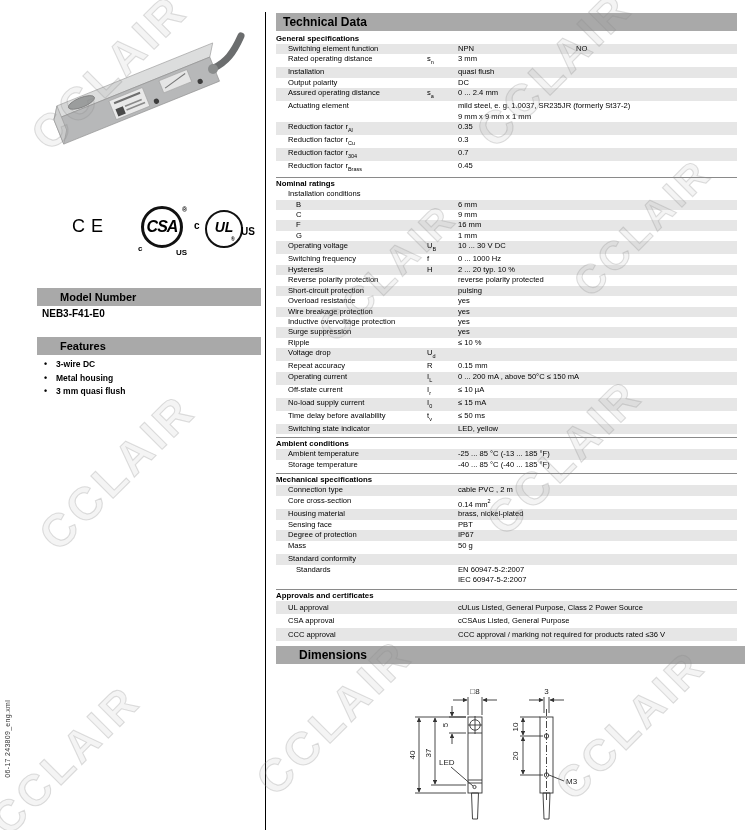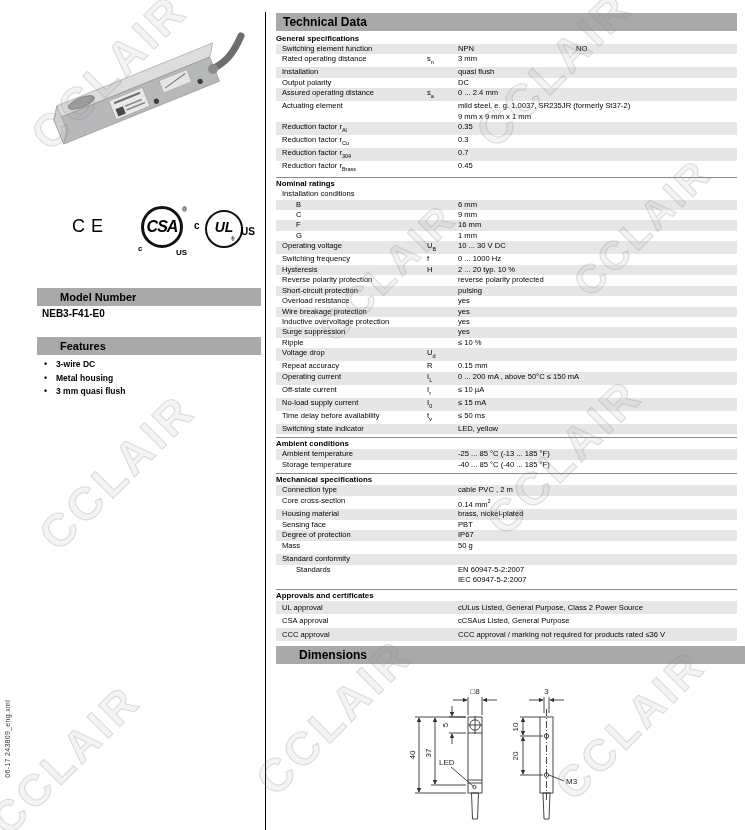--- a/index.html
+++ b/index.html
@@ -50,21 +50,21 @@
   .right-col{position:absolute;left:276px;top:13px;width:461px;}
   #bar-tech{position:relative;background:var(--bar,#a9a9a9);height:18px;line-height:18px;
       font-weight:bold;font-size:12px;padding-left:7px;}
   #spec-table{margin-top:2px;}
   .tsection{margin-bottom:3px;}
   .thead{font-size:7.8px;font-weight:bold;line-height:11px;border-top:1px solid #8a8a8a;}
   .tsection:first-child .thead{border-top:none;}
   .trow{display:flex;min-height:10.45px;font-size:7.6px;line-height:10.45px;}
   .trow.shade{background:var(--stripe,#e6e6e6);}
   .trow.tall{min-height:13.6px;line-height:13.6px;}
-  .lbl{width:151px;padding-left:6px;box-sizing:border-box;flex:none;}
+  .lbl{width:151px;padding-left:12px;box-sizing:border-box;flex:none;}
   .lbl.ind2{padding-left:20px;}
   .sym{width:31px;flex:none;}
   .val{flex:1;position:relative;}
   .v2{position:absolute;left:118px;top:0;}
   sub{font-size:5.5px;}
   sup{font-size:5.5px;}
 
   
   .dim-svg{position:absolute;left:395px;top:681px;}
   .photo-svg{position:absolute;left:30px;top:22px;}

